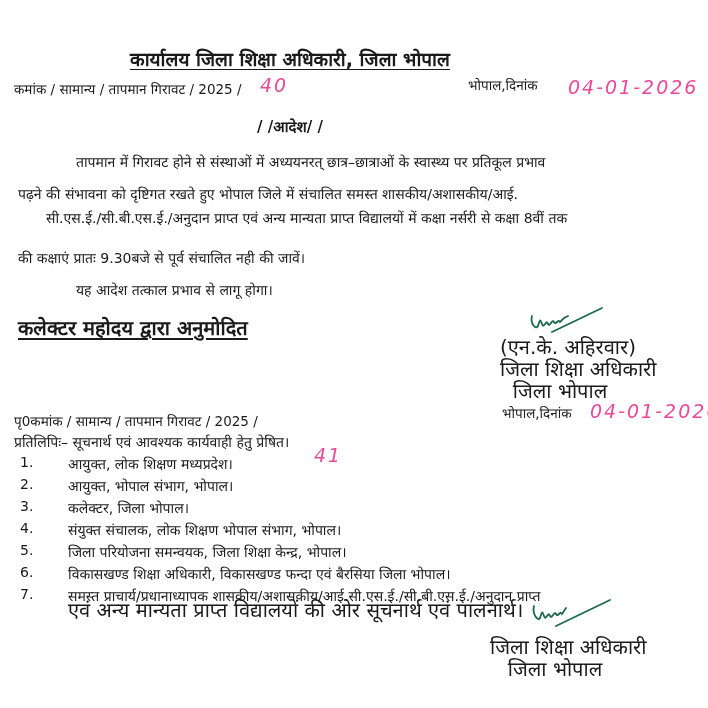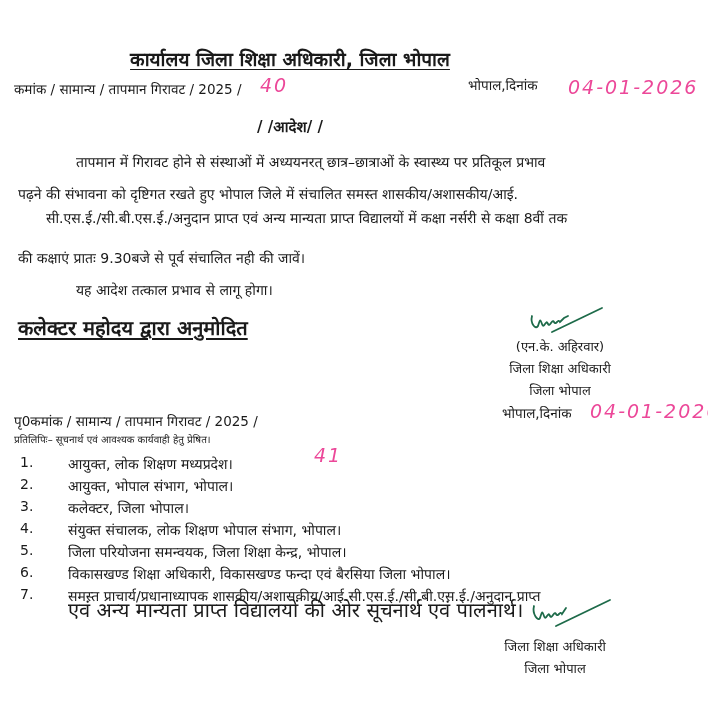--- a/index.html
+++ b/index.html
@@ -15,21 +15,21 @@
   }
   .title span { text-decoration: underline; text-underline-offset: 3px; }
   .ref { font-size: 13.5px; }
   .hand {
     font-family: "DejaVu Sans", sans-serif;
     color: #ec4899; font-size: 19px; font-style: italic; letter-spacing: 2px;
   }
   .order { left: 0; width: 580px; top: 116px; text-align: center; font-size: 15px; font-weight: bold; }
   .para { font-size: 14px; line-height: 32px; }
   .approved { font-size: 20px; font-weight: bold; text-decoration: underline; text-underline-offset: 3px; }
-  .sig-block { text-align: center; font-size: 13px; line-height: 22px; }
+  .sig-block { text-align: center; font-size: 20px; line-height: 22px; }
   .list { font-size: 14px; }
   .list .row { position: absolute; left: 0; white-space: nowrap; }
   .list .num { position: absolute; left: 20px; }
   .list .txt { position: absolute; left: 68px; }
   svg.sig { position: absolute; }
 </style>
 </head>
 <body>
 
 <div class="abs title"><span>कार्यालय जिला शिक्षा अधिकारी, जिला भोपाल</span></div>
@@ -58,21 +58,21 @@
   <div>(एन.के. अहिरवार)</div>
   <div>जिला शिक्षा अधिकारी</div>
   <div>जिला भोपाल</div>
 </div>
 <div class="abs ref" style="left:502px; top:404px;">भोपाल,दिनांक</div>
 <div class="abs hand" style="left:590px; top:400px;">04-01-2026</div>
 
 <div class="abs ref" style="left:14px; top:412px;">पृ0कमांक / सामान्य / तापमान गिरावट / 2025 /</div>
 <div class="abs hand" style="left:314px; top:404px;margin-top:40px;">41</div>
 
-<div class="abs ref" style="left:14px; top:432px; font-size:10px;">प्रतिलिपिः– सूचनार्थ एवं आवश्यक कार्यवाही हेतु प्रेषित।</div>
+<div class="abs ref" style="left:14px; top:432px; font-size:14px;">प्रतिलिपिः– सूचनार्थ एवं आवश्यक कार्यवाही हेतु प्रेषित।</div>
 
 <div class="abs list" style="left:0; top:454px; width:708px; height:160px;">
   <div class="row" style="top:0;">
     <span class="num">1.</span>
     <span class="txt">आयुक्त, लोक शिक्षण मध्यप्रदेश।</span>
   </div>
   <div class="row" style="top:22px;">
     <span class="num">2.</span>
     <span class="txt">आयुक्त, भोपाल संभाग, भोपाल।</span>
   </div>

